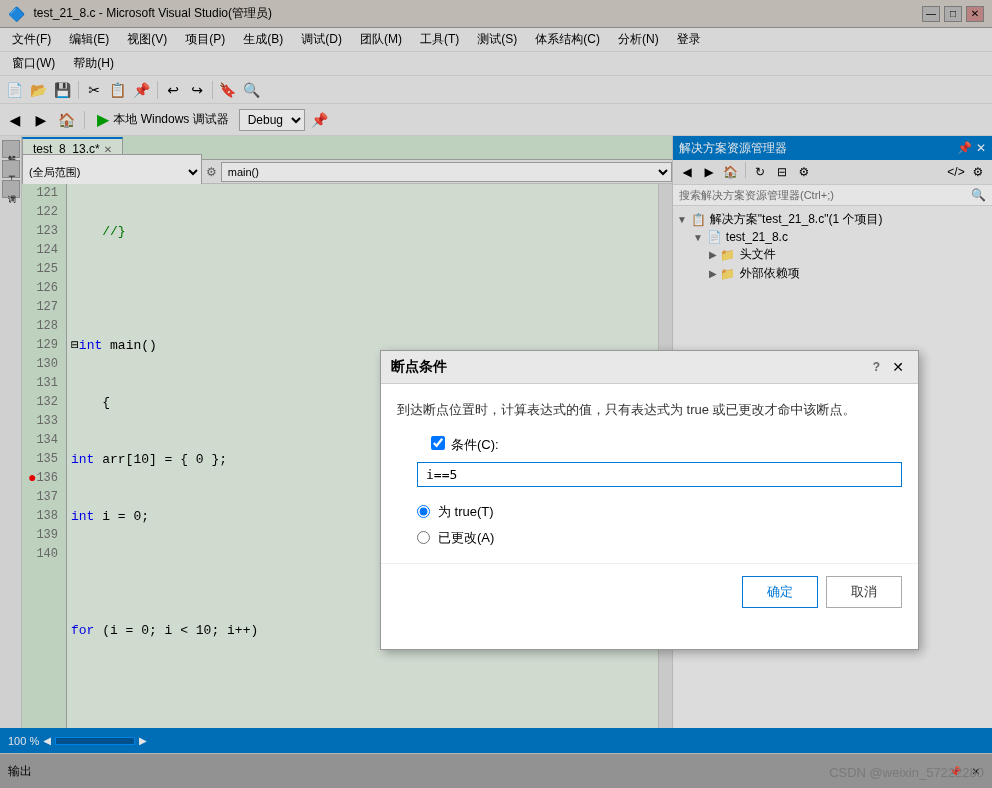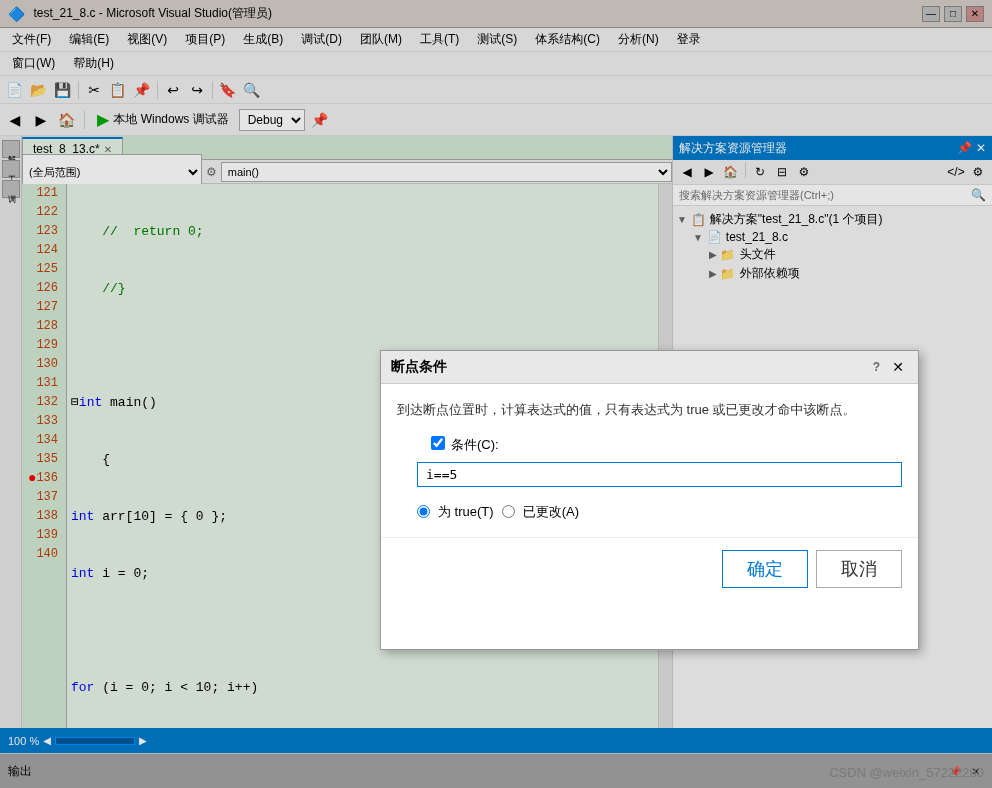--- a/index.html
+++ b/index.html
@@ -173,21 +173,21 @@
       background: #e8f4e8;
       font-family: Consolas, 'Courier New', monospace;
       font-size: 13px;
       position: relative;
     }
     .line-numbers {
       width: 45px;
       background: #d4e8d4;
       border-right: 1px solid #aaa;
       padding: 0 4px;
-      color: #c2410c;
+      color: #737373;
       font-size: 12px;
       line-height: 19px;
       text-align: right;
       user-select: none;
       overflow: hidden;
     }
     .line-number {
       height: 19px;
       display: flex;
       align-items: center;
@@ -396,40 +396,40 @@
       border: 1px solid #0078d7;
       padding: 4px 8px;
       font-size: 13px;
       font-family: Consolas, monospace;
       margin-left: 20px;
       margin-bottom: 16px;
       width: calc(100% - 20px);
     }
     .radio-group {
       display: flex;
-      flex-direction: row;
+      flex-direction: column;
       gap: 8px;
       margin-left: 20px;
     }
     .radio-item {
       display: flex;
       align-items: center;
       gap: 8px;
       font-size: 13px;
     }
     .modal-footer {
       display: flex;
       justify-content: flex-end;
       gap: 8px;
       padding: 12px 16px;
       border-top: 1px solid #eee;
     }
     .modal-btn {
       padding: 6px 24px;
-      font-size: 18px;
+      font-size: 13px;
       cursor: pointer;
       border: 1px solid #0078d7;
       font-family: Liberation Mono, monospace;
     }
     .modal-btn.primary {
       background: white;
       color: #0078d7;
     }
     .modal-btn.secondary {
       background: white;
@@ -554,21 +554,20 @@
         <div class="line-number">133</div>
         <div class="line-number">134</div>
         <div class="line-number">135</div>
         <div class="line-number breakpoint">136</div>
         <div class="line-number">137</div>
         <div class="line-number">138</div>
         <div class="line-number">139</div>
         <div class="line-number">140</div>
       </div>
       <div class="code-content">
-        <div class="code-line"><span class="cm">    //  return 0;</span></div>
         <div class="code-line"><span class="cm">    //}</span></div>
         <div class="code-line">&nbsp;</div>
         <div class="code-line">⊟<span class="kw">int</span> main()</div>
         <div class="code-line">    {</div>
         <div class="code-line">        <span class="kw">int</span> arr[10] = { 0 };</div>
         <div class="code-line">        <span class="kw">int</span> i = 0;</div>
         <div class="code-line">&nbsp;</div>
         <div class="code-line">        <span class="kw">for</span> (i = 0; i &lt; 10; i++)</div>
         
         

